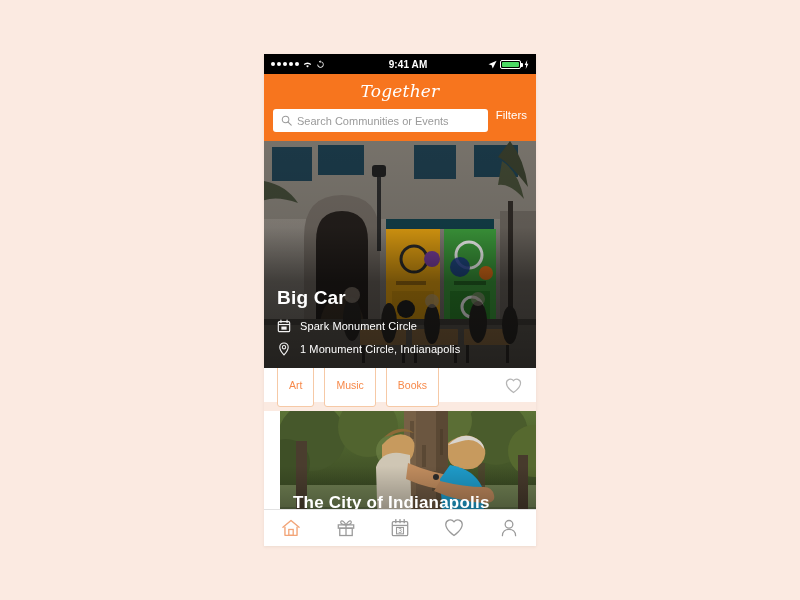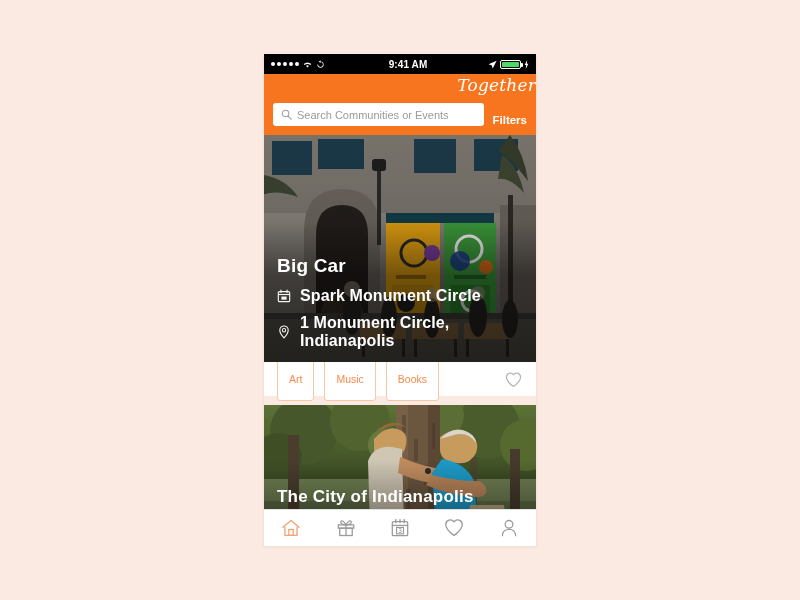--- a/index.html
+++ b/index.html
@@ -47,56 +47,56 @@
   }
   .batt::after {
     content: ""; position: absolute; right: -3px; top: 2.5px;
     width: 2px; height: 4px; background: #fff; border-radius: 0 1px 1px 0;
   }
   .batt i { display: block; height: 100%; width: 100%; background: #4CD964; border-radius: 1px; }
 
   
   .header { background: #F7751E; flex: 0 0 auto; padding-bottom: 9px; }
   .brand {
-    text-align: right; color: #fff;
+    text-align: center; color: #fff;
     font-family: "DejaVu Serif", serif;
     font-style: italic; font-size: 17px;
-    padding: 1px 0 8px; letter-spacing: .2px;
-  }
-  .searchrow { display: flex; align-items: flex-end; padding: 0 9px; gap: 8px; }
+    padding: 7px 0 8px; letter-spacing: .2px;
+  }
+  .searchrow { display: flex; align-items: flex-start; padding: 0 9px; gap: 8px; }
   .searchbox {
     flex: 1; height: 23px; background: #fff; border-radius: 3px;
     display: flex; align-items: center; gap: 5px; padding: 0 8px;
   }
   .search-ph { font-size: 11px; color: #9a9a9a; }
-  .filters { color: #fff; font-size: 11.5px; white-space: nowrap; font-weight: bold; }
+  .filters { color: #fff; font-size: 11.5px; white-space: nowrap; }
 
   
   .scroll { flex: 1; overflow: hidden; background: #FBEAE1; }
   .card { background: #fff; }
   .card + .card { margin-top: 9px; }
 
   .hero { position: relative; height: 227px; overflow: hidden; }
-  .hero2 { height: 122px; }
+  .hero2 { height: 122px; margin-left: 16px; }
   .hero .scrim {
     position: absolute; inset: 0;
     background: linear-gradient(to bottom, rgba(0,0,0,.05) 0%, rgba(0,0,0,.12) 38%, rgba(0,0,0,.50) 62%, rgba(0,0,0,.62) 100%);
   }
   .hero2 .scrim {
     background: linear-gradient(to bottom, rgba(0,0,0,0) 45%, rgba(0,0,0,.45) 100%);
   }
   .hero-info {
     position: absolute; left: 0; right: 0; bottom: 0;
     padding: 0 13px 10px; color: #fff;
   }
   .ev-title { font-size: 19px; font-weight: bold; margin-bottom: 10px; letter-spacing: .2px; }
   .ev-title2 { font-size: 17px; }
   .ev-line { display: flex; align-items: center; gap: 9px; margin-bottom: 9px; }
   .ev-line:last-child { margin-bottom: 2px; }
-  .ev-line span.t { font-size: 16px; font-weight: bold; letter-spacing: .1px; }
+  .ev-line span.t { font-size: 11px; font-weight: normal; letter-spacing: .1px; }
   .ico { width: 14px; height: 14px; flex: 0 0 14px; opacity: .95; }
 
   .tags {
     display: flex; align-items: center; height: 34px;
     padding: 0 13px; gap: 10px; background: #fff;
   }
   .tag {
     border: 1px solid #F6C9A6; color: #F7894A; border-radius: 3px;
     font-size: 10.5px; padding: 15px 11px; background: #fff;
   }

